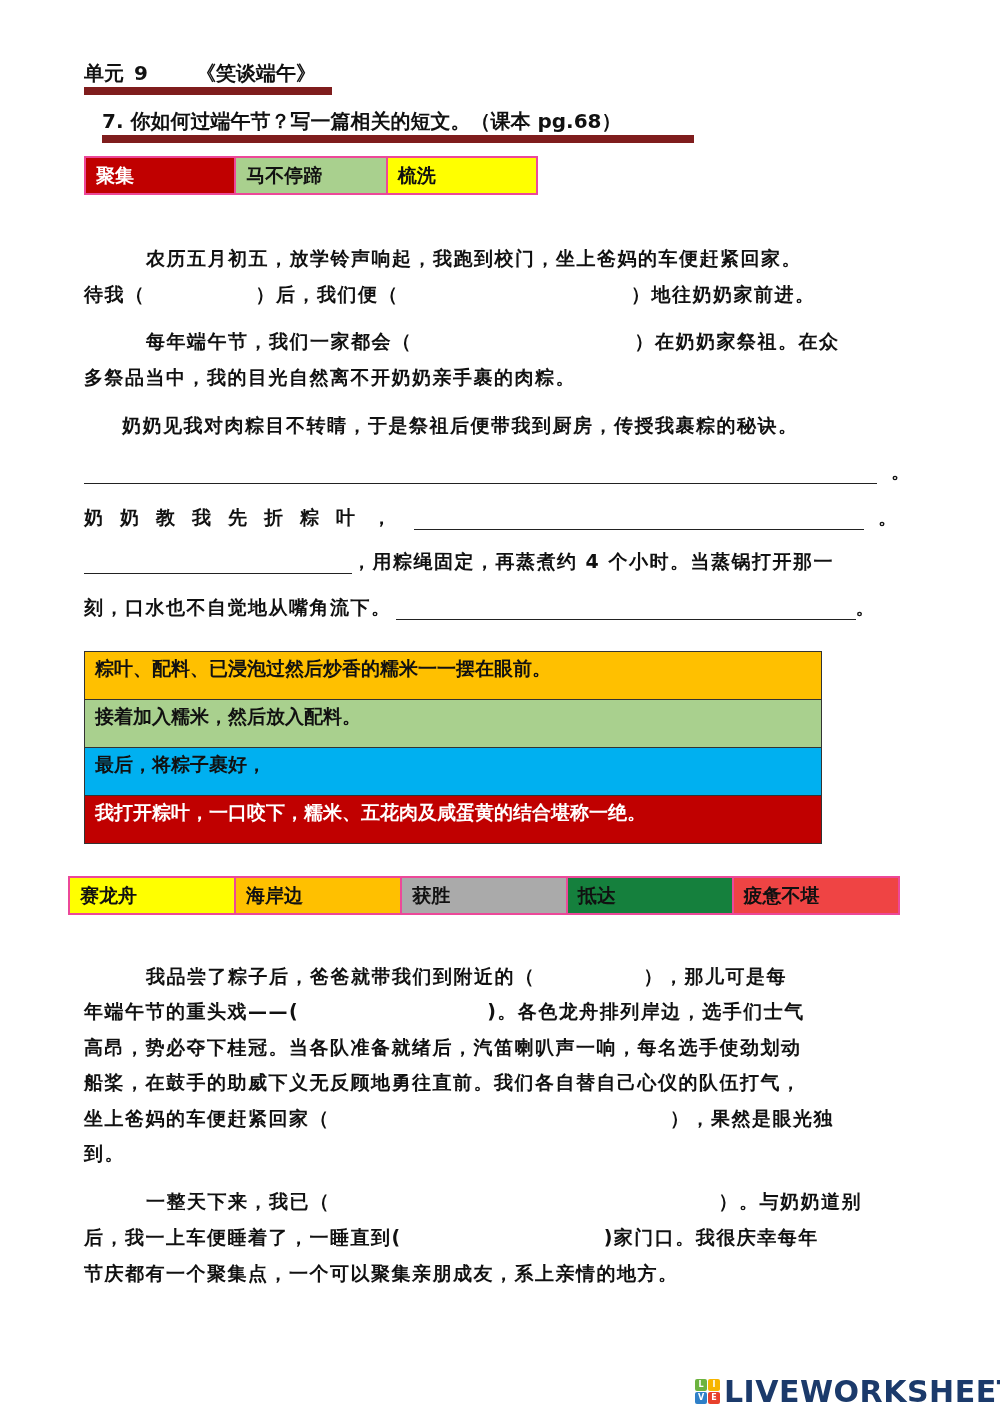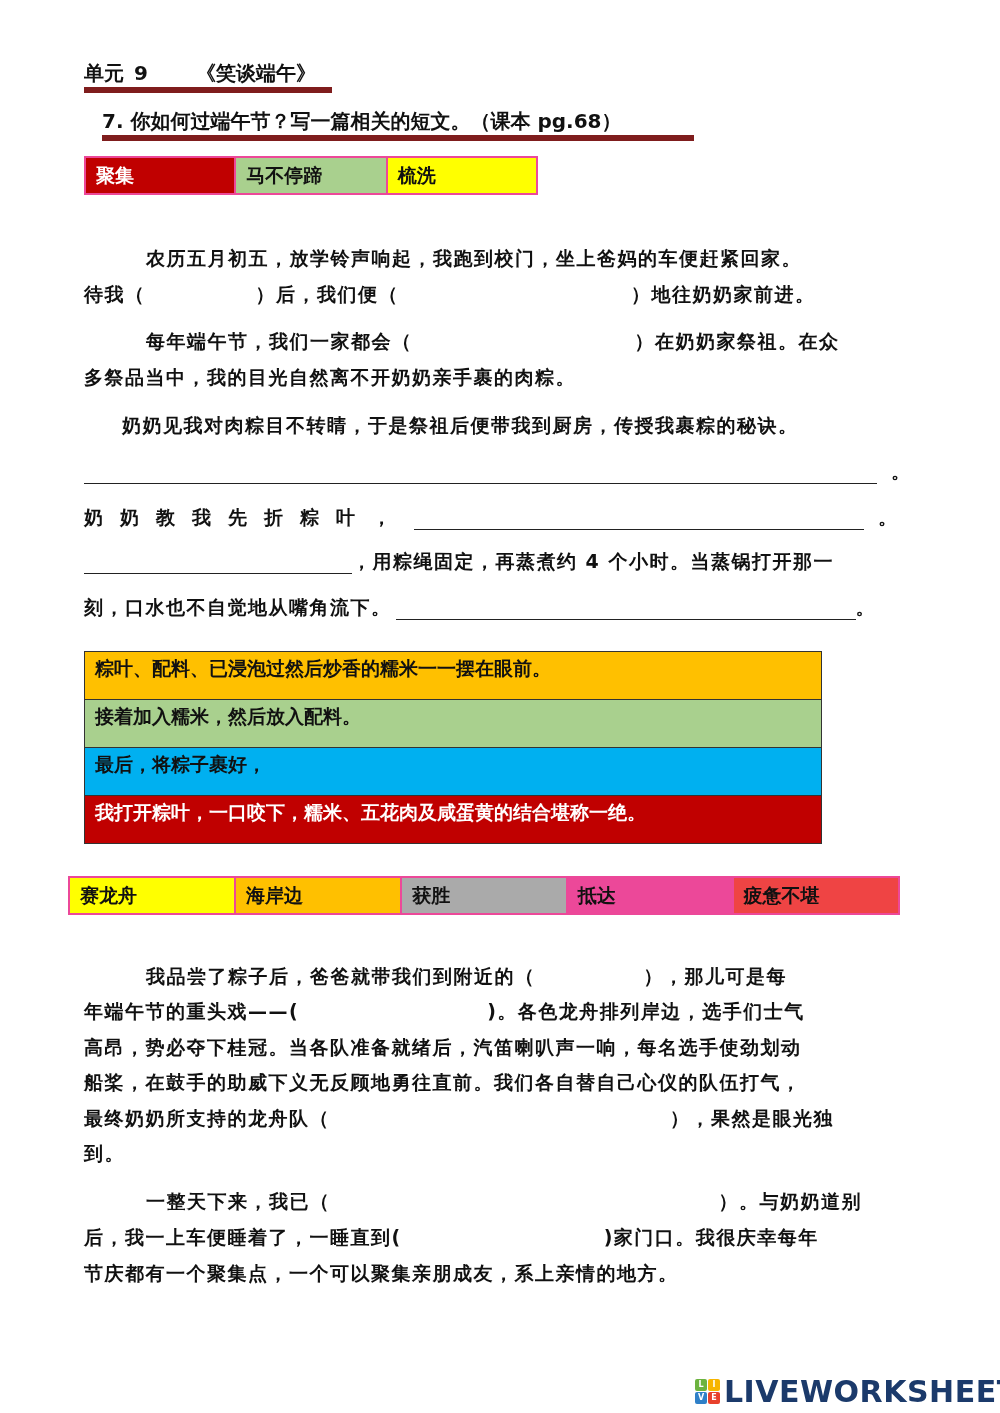--- a/index.html
+++ b/index.html
@@ -5,21 +5,21 @@
     html, body { margin: 0; padding: 0; background: #ffffff; }
     body {
       width: 1000px; height: 1413px; position: relative; overflow: hidden;
       font-family: "DejaVu Sans", "Liberation Sans", sans-serif;
       color: #111111;
     }
     .abs { position: absolute; }
     .hdr {
       font-size: 20px; font-weight: bold; line-height: 26px;
       white-space: nowrap; color: #111;
-      border-bottom: 6px solid #7f1d1d;
+      border-bottom: 8px solid #7f1d1d;
       padding-bottom: 1px;
     }
     .unit-num { display: inline-block; margin-left: 10px; margin-right: 48px; }
     .line {
       position: absolute; left: 84px; font-size: 19px; font-weight: bold;
       line-height: 26px; white-space: nowrap; letter-spacing: 1.5px;
     }
     .gap { display: inline-block; }
     .uline { display: inline-block; border-bottom: 1.5px solid #222; height: 20px; vertical-align: bottom; }
     .spaced { letter-spacing: 18px; }
@@ -97,36 +97,36 @@
       </tr>
 </tbody>
   </table>
 
 <table class="wb" style="left:68px; top:876px; width:832px;">
   <tbody>
       <tr>
     <td style="width:156px; background:#ffff00;">赛龙舟</td>
     <td style="width:156px; background:#ffc000;">海岸边</td>
     <td style="width:156px; background:#aaaaaa;">获胜</td>
-    <td style="width:156px; background:#ec4899;">抵达</td>
+    <td style="width:156px; background:#15803d;">抵达</td>
     <td style="width:156px; background:#ef4444;">疲惫不堪</td>
   </tr>
 </tbody>
   </table>
 
 <div class="line" style="top:963px; left:146px;">
   <span>我品尝了粽子后，爸爸就带我们到附近的（</span><span class="gap" style="width:108px;"></span><span>），那儿可是每</span>
 </div>
 <div class="line" style="top:998px;">
   <span>年端午节的重头戏——(</span><span class="gap" style="width:188px;"></span><span>)。各色龙舟排列岸边，选手们士气</span>
 </div>
 <div class="line" style="top:1034px;">高昂，势必夺下桂冠。当各队准备就绪后，汽笛喇叭声一响，每名选手使劲划动</div>
 <div class="line" style="top:1069px;">船桨，在鼓手的助威下义无反顾地勇往直前。我们各自替自己心仪的队伍打气，</div>
 <div class="line" style="top:1105px;">
-  <span>最终奶奶所支持的龙舟队（</span><span class="gap" style="width:340px;"></span><span>），果然是眼光独</span>
+  <span>坐上爸妈的车便赶紧回家（</span><span class="gap" style="width:340px;"></span><span>），果然是眼光独</span>
 </div>
 <div class="line" style="top:1140px;">到。</div>
 <div class="line" style="top:1188px; left:146px;">
   <span>一整天下来，我已（</span><span class="gap" style="width:388px;"></span><span>）。与奶奶道别</span>
 </div>
 <div class="line" style="top:1224px;">
   <span>后，我一上车便睡着了，一睡直到(</span><span class="gap" style="width:202px;"></span><span>)家门口。我很庆幸每年</span>
 </div>
 <div class="line" style="top:1260px;">节庆都有一个聚集点，一个可以聚集亲朋成友，系上亲情的地方。</div>
 

